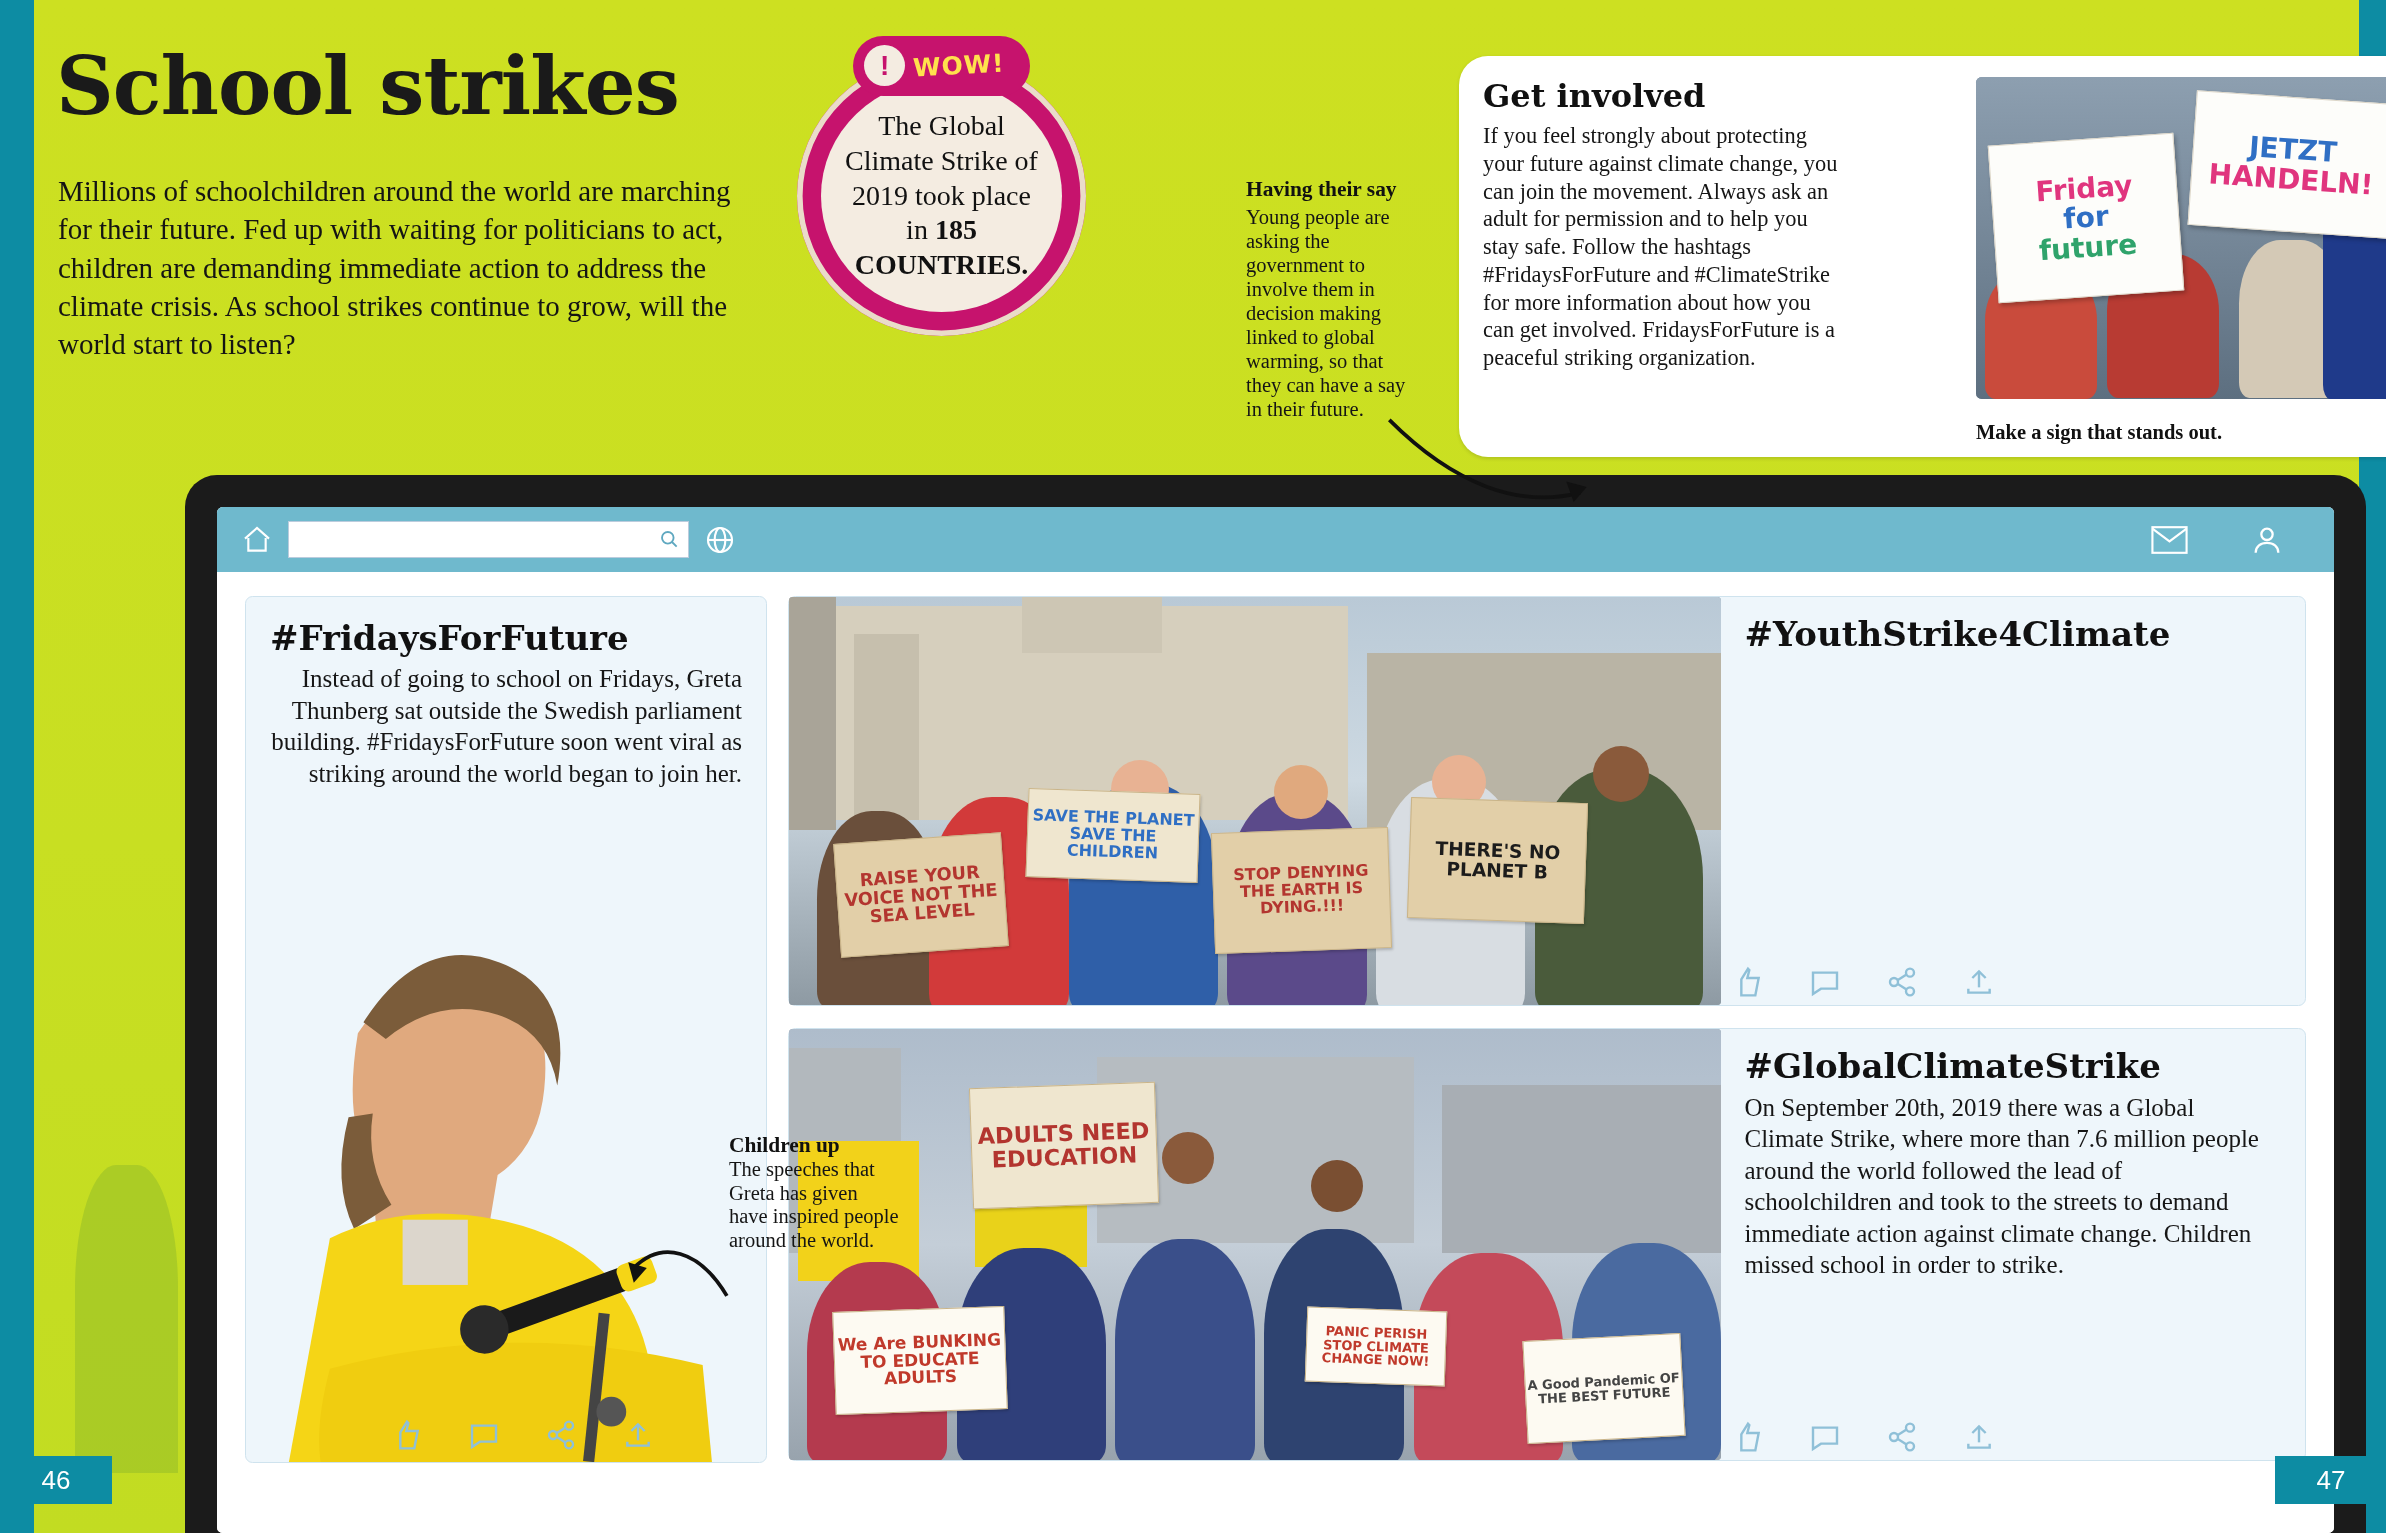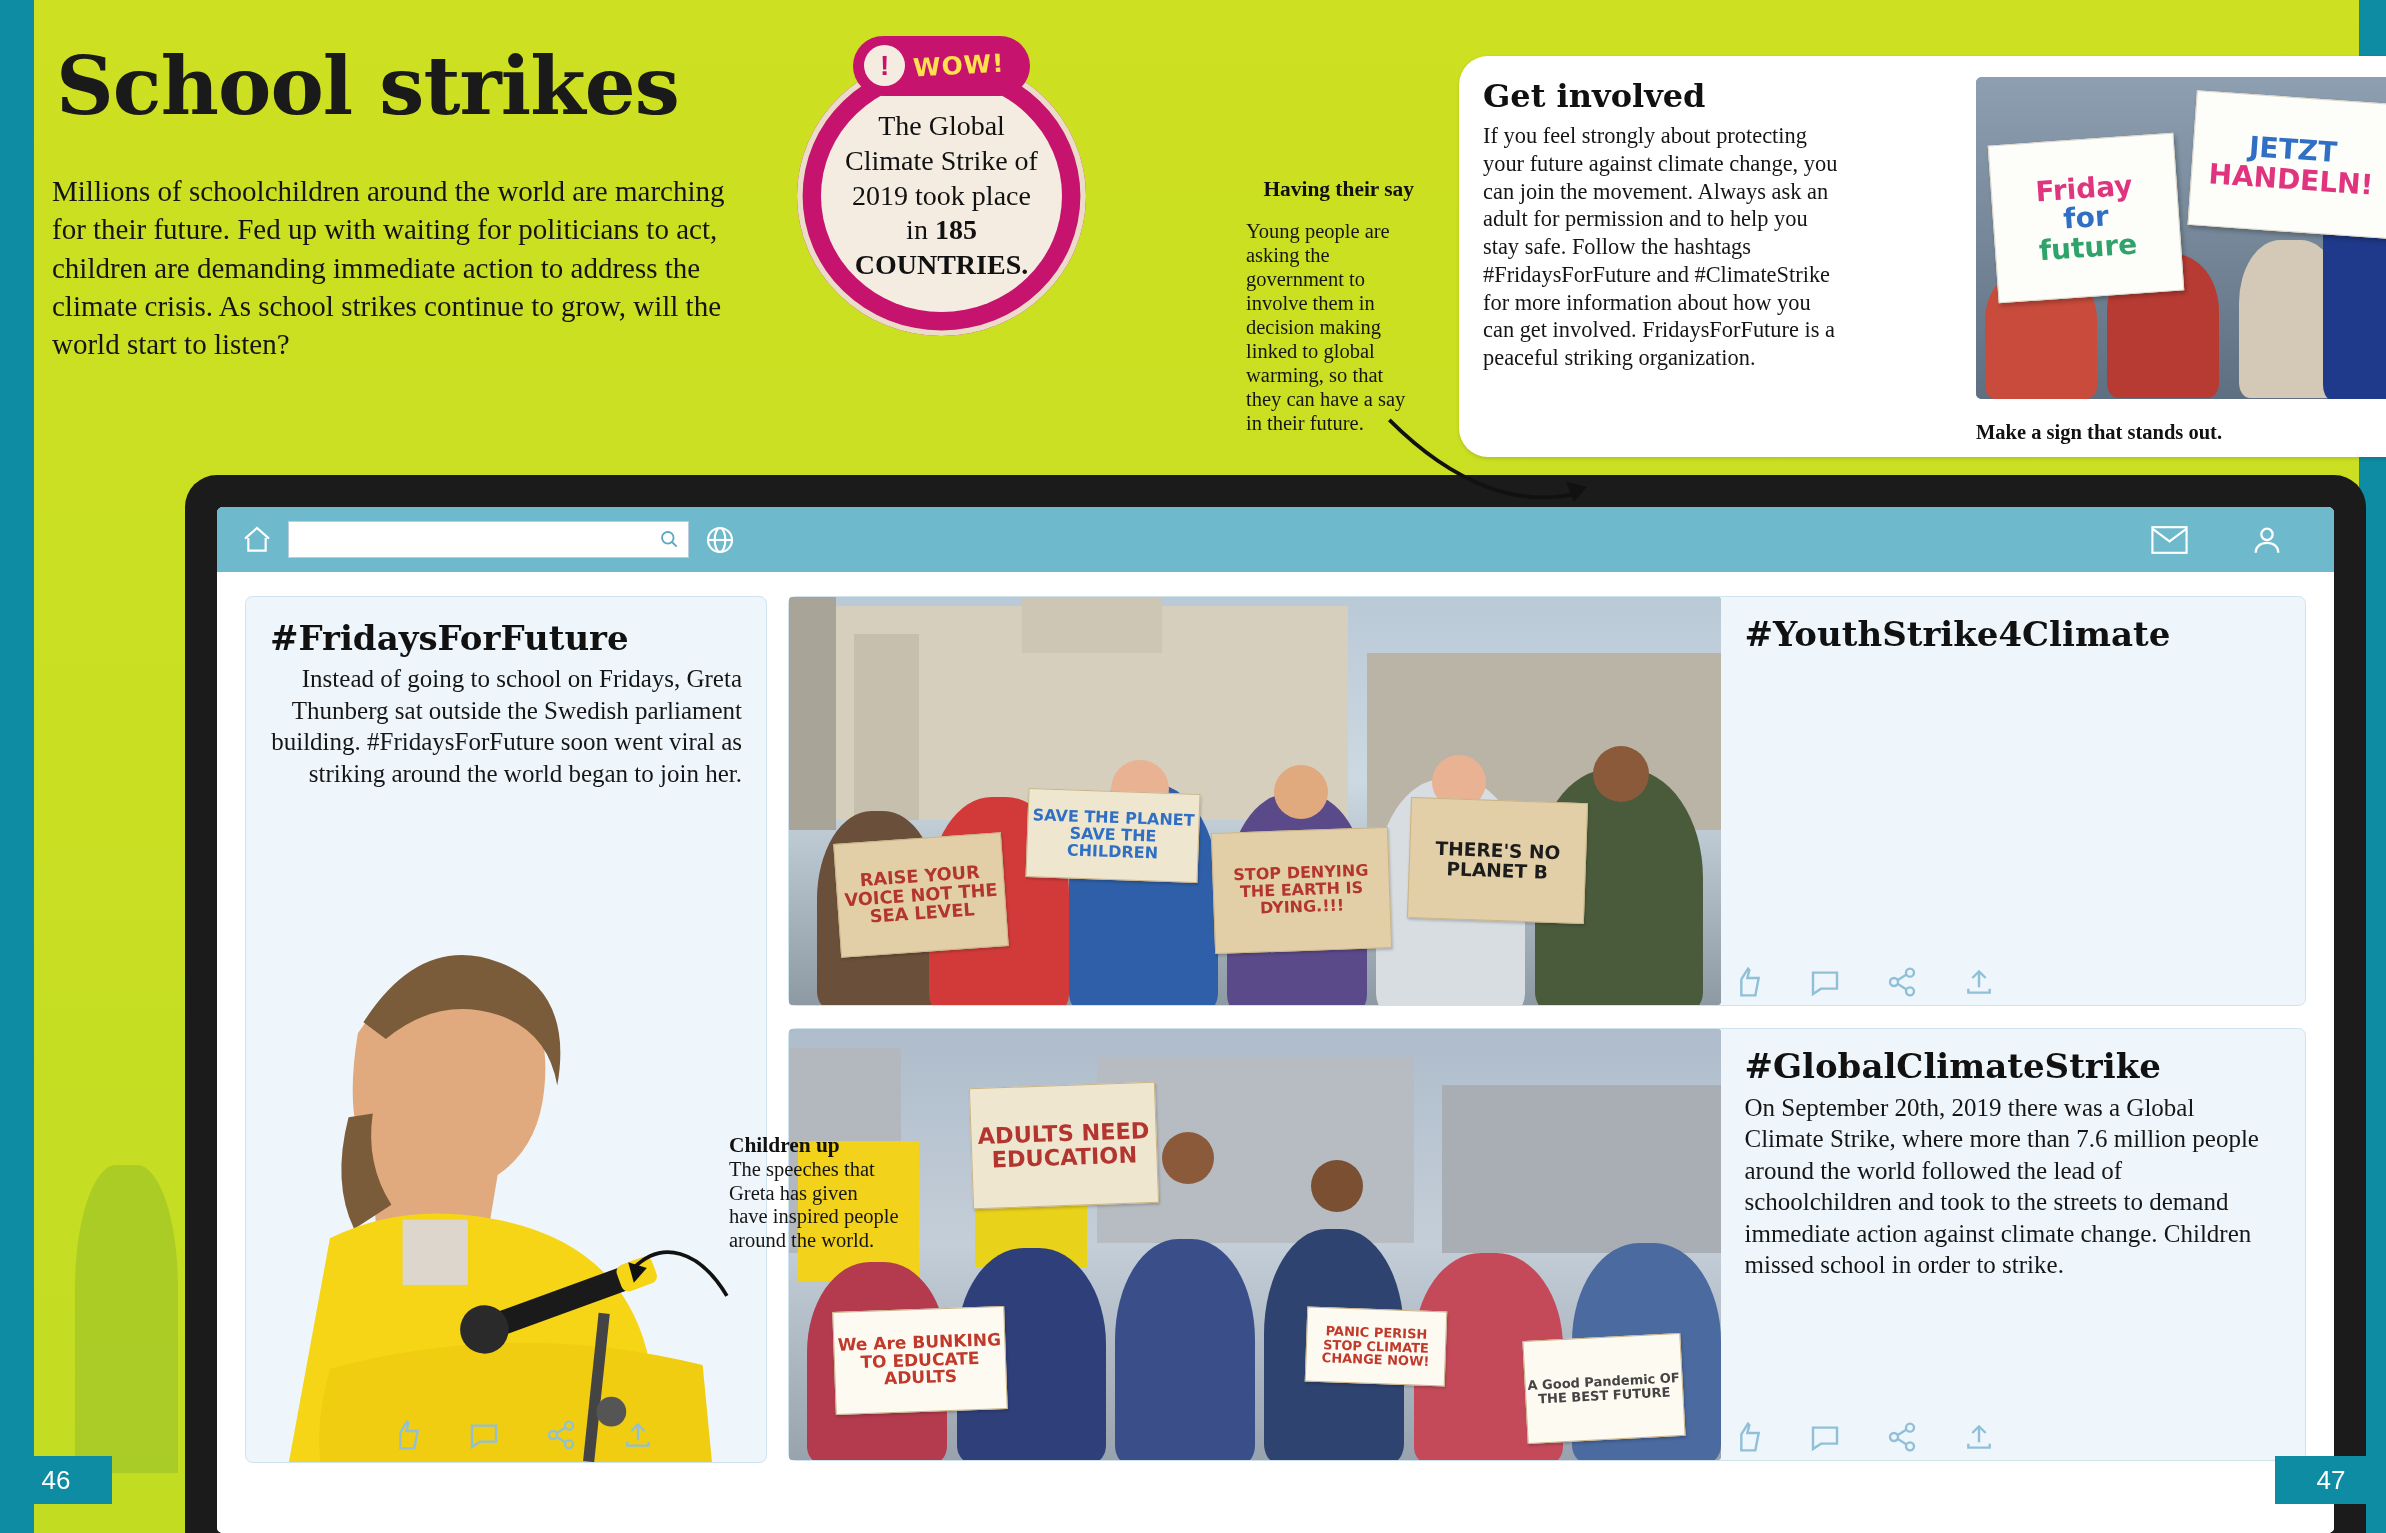--- a/index.html
+++ b/index.html
@@ -32,21 +32,21 @@
   }
 
   
   h1.title {
     position: absolute; left: 56px; top: 39px;
     font-size: 80px; letter-spacing: -0.9px;
     font-family: "DejaVu Serif", serif;
     font-weight: 700; color: #1a1a1a;
   }
   .intro {
-    position: absolute; left: 52px; top: 172px; width: 681px;
+    position: absolute; left: 58px; top: 172px; width: 681px;
     font-size: 29px; line-height: 1.32; color: #141414;
   }
 
   
   .roundel {
     position: absolute; left: 797px; top: 56px; width: 289px; height: 280px;
   }
   .roundel .ring {
     position:absolute; inset:0;
     border-radius: 50%;
@@ -79,22 +79,22 @@
   .wow-badge .wow-text {
     font-family: "DejaVu Sans", sans-serif; font-weight: 700;
     font-size: 25px; color: #ffe14d; letter-spacing: 0.9px;
     transform: rotate(-3deg);
   }
 
   
   .having-say {
     position: absolute; left: 1246px; top: 177px; width: 168px;
   }
-  .having-say h4 { font-size: 21.4px; font-weight:700; color:#111; margin-bottom:18px;
-    font-family:"Liberation Serif", serif;text-align:right; }
+  .having-say h4 { font-size: 21.4px; font-weight:700; color:#111; margin-bottom:4px;
+    font-family:"Liberation Serif", serif; }
   .having-say p { font-size: 20.5px; line-height: 1.17; color:#151515; }
 
   
   .get-involved {
     position: absolute; left: 1459px; top: 56px; width: 1007px; height: 401px;
     background: #ffffff; border-radius: 29px;
     box-shadow: 0 1.9px 3.7px rgba(0,0,0,0.12);
     padding: 20.5px 24px;
   }
   .get-involved h3 {

